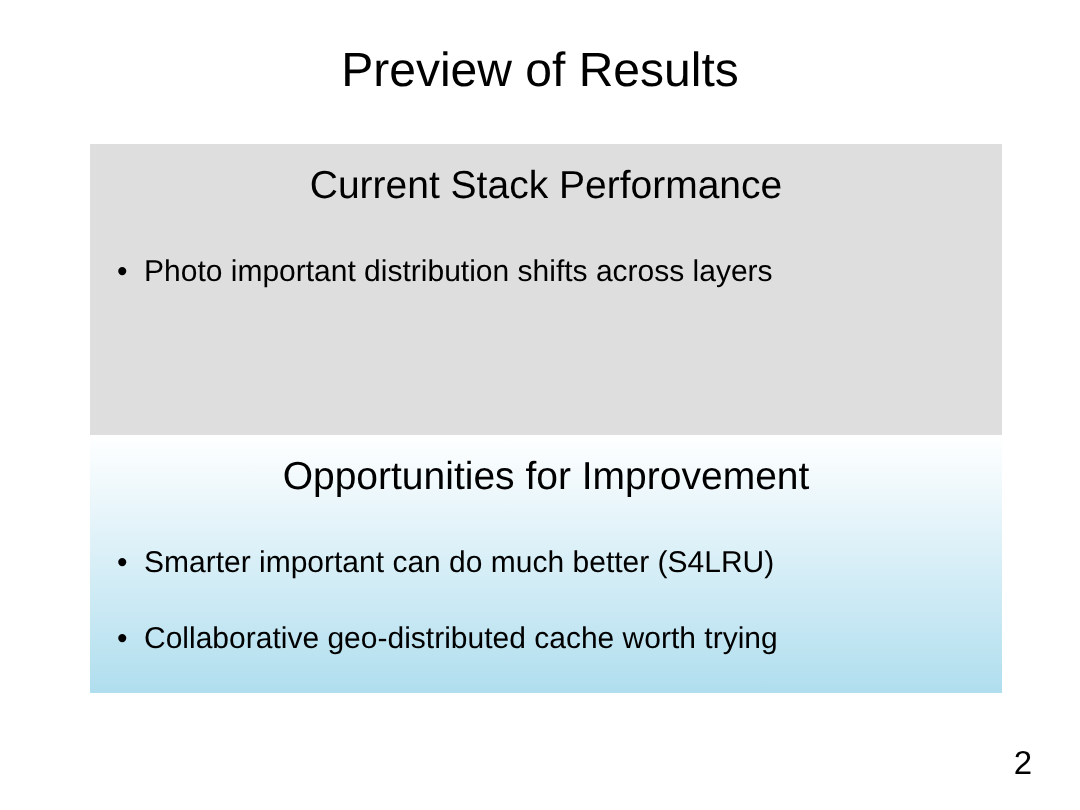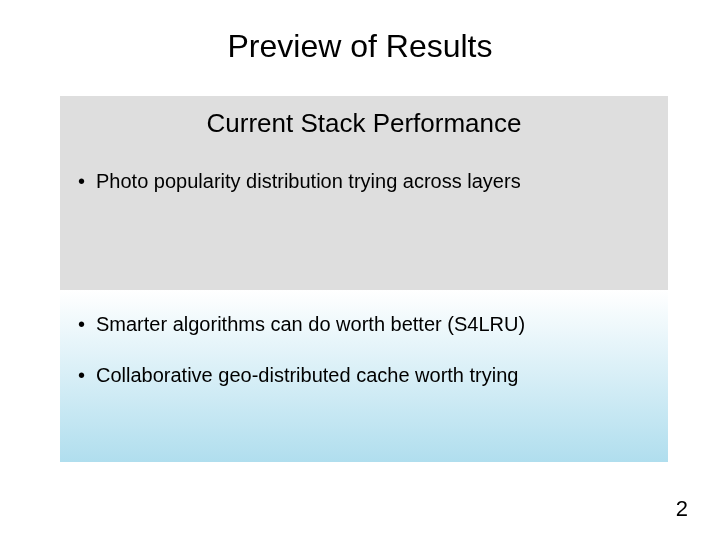--- a/index.html
+++ b/index.html
@@ -72,23 +72,24 @@
 </style>
 </head>
 <body>
 
 <div class="slide">
 
   <div class="title">Preview of Results</div>
 
   <div class="panel gray">
     <div class="panel-title">Current Stack Performance</div>
-    <div class="bullet">Photo popularity distribution trying across layers</div>
+    <div class="bullet">Photo important distribution shifts across layers</div>
   </div>
 
   <div class="panel blue">
-    <div class="bullet">Smarter algorithms can do worth better (S4LRU)</div>
+    <div class="panel-title">Opportunities for Improvement</div>
+    <div class="bullet">Smarter important can do much better (S4LRU)</div>
     <div class="bullet">Collaborative geo-distributed cache worth trying</div>
   </div>
 
   <div class="page-number">2</div>
 
 </div>
 
 </body></html>

